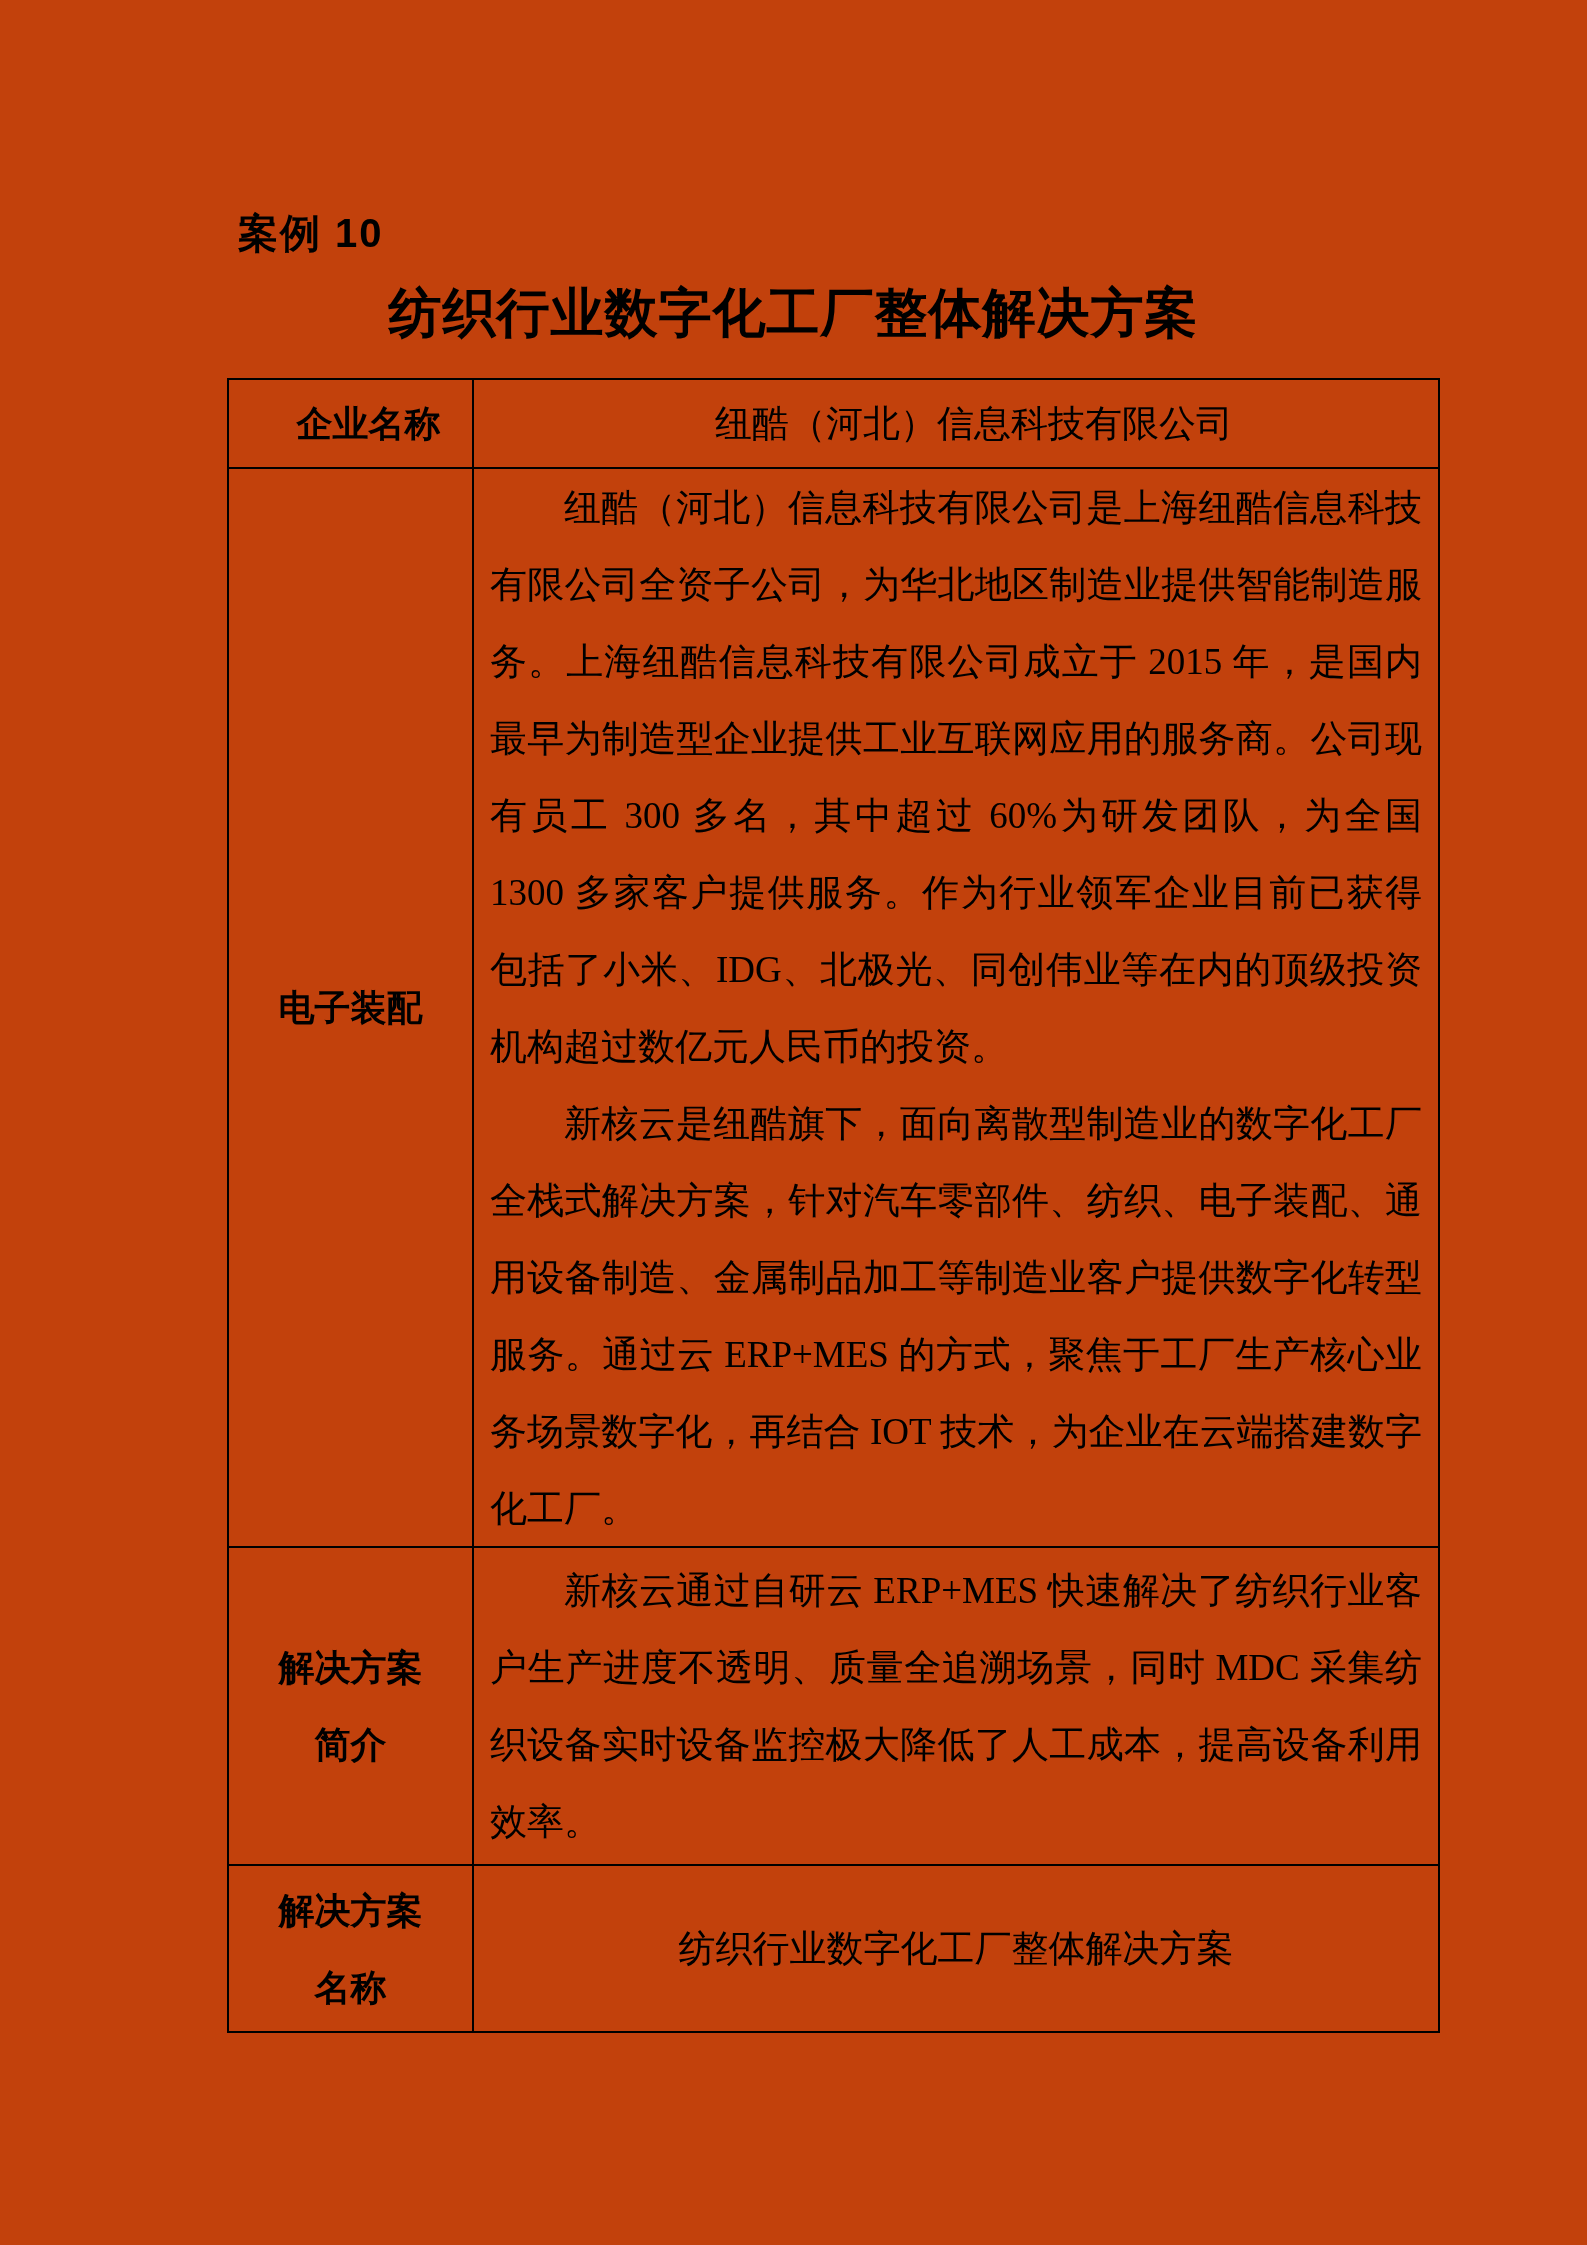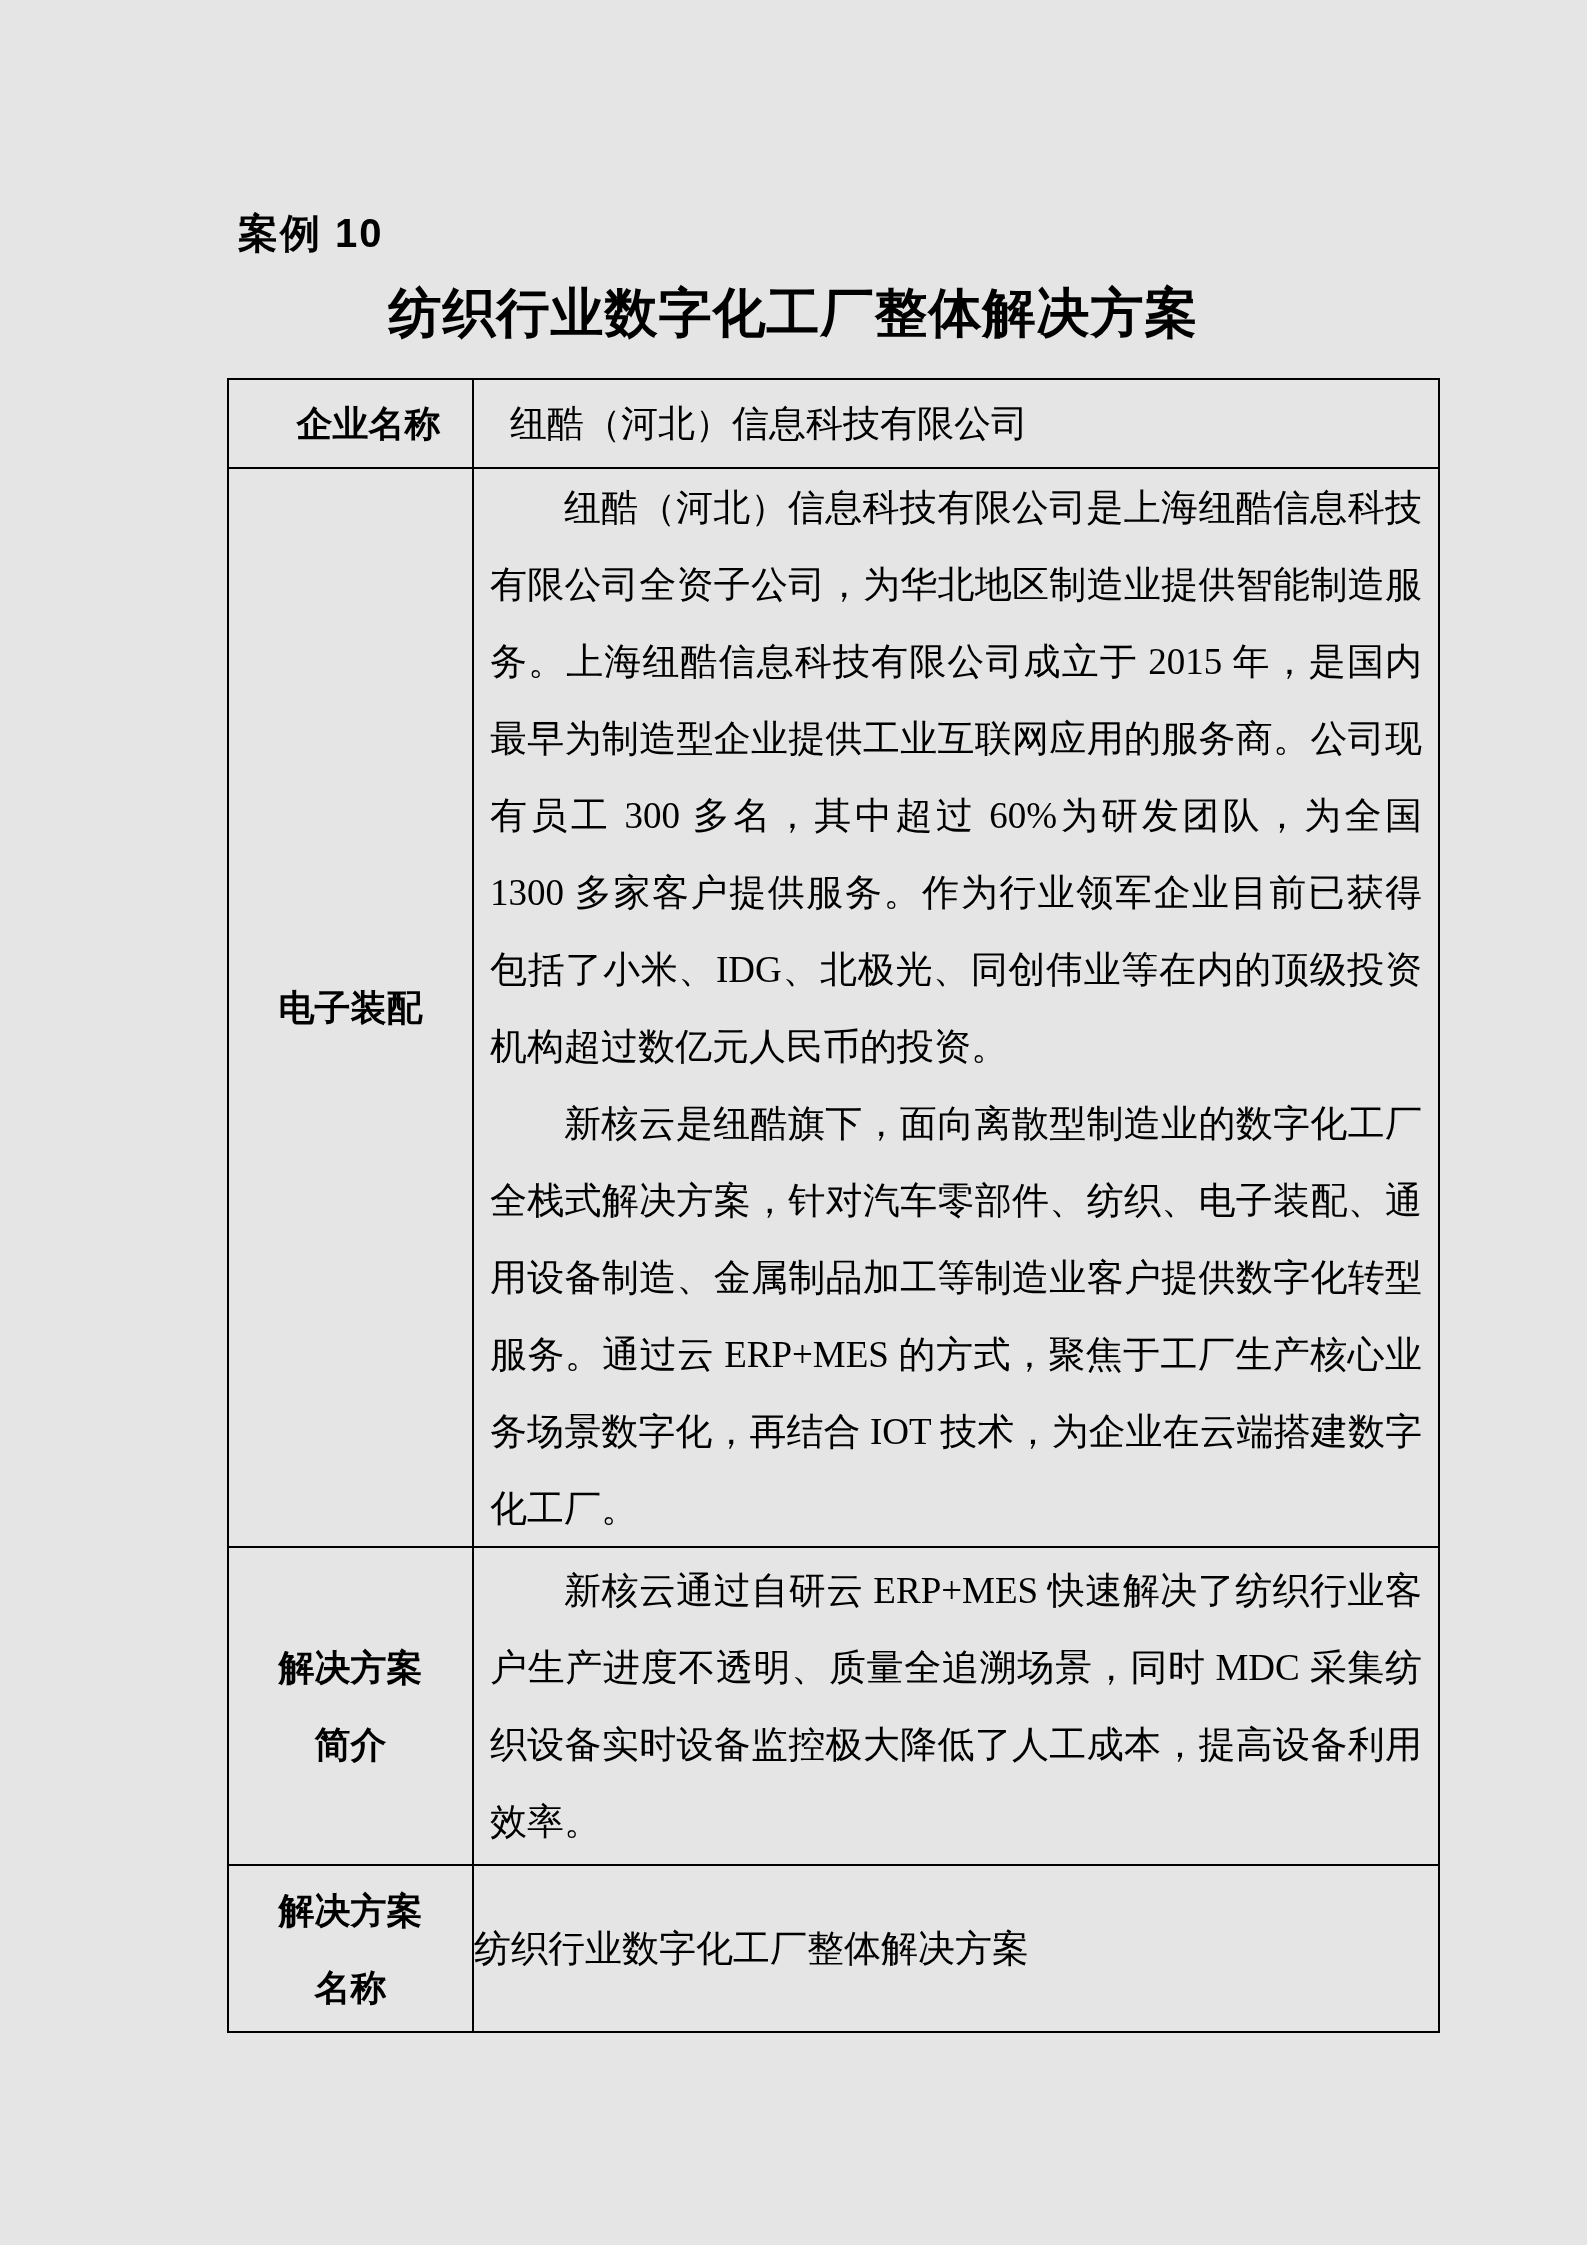--- a/index.html
+++ b/index.html
@@ -1,20 +1,20 @@
 <!DOCTYPE html>
 <html><head>
 <meta charset="utf-8">
 <style>
   html, body { margin: 0; padding: 0; background: #ffffff; }
   .page {
     position: relative;
     width: 1587px;
     height: 2245px;
-    background: #e5e5e5;
+    background: #c2410c;
     color: #000000;
     font-family: "Liberation Serif", serif;
     overflow: hidden;
   }
   .case-label {
     position: absolute;
     left: 238px;
     top: 206px;
     font-size: 40px;
     font-weight: bold;
@@ -53,21 +53,21 @@
     text-align: center;
     font-weight: bold;
     font-family: "Liberation Sans", sans-serif;
     font-size: 36px;
     line-height: 77px;
   }
   .value-cell {
     width: 928px;
     font-size: 37px;
   }
-  .value-cell.center { line-height: 77px; }
+  .value-cell.center { text-align: center; line-height: 77px; }
   tr.r1 td { height: 87px; padding-left: 36px; }
   tr.r4 td { height: 165px; }
   .cell-inner {
     display: flex;
     flex-direction: column;
     justify-content: center;
     overflow: hidden;
     padding: 0 16px;
   }
   tr.r2 .cell-inner { height: 1077px; }

